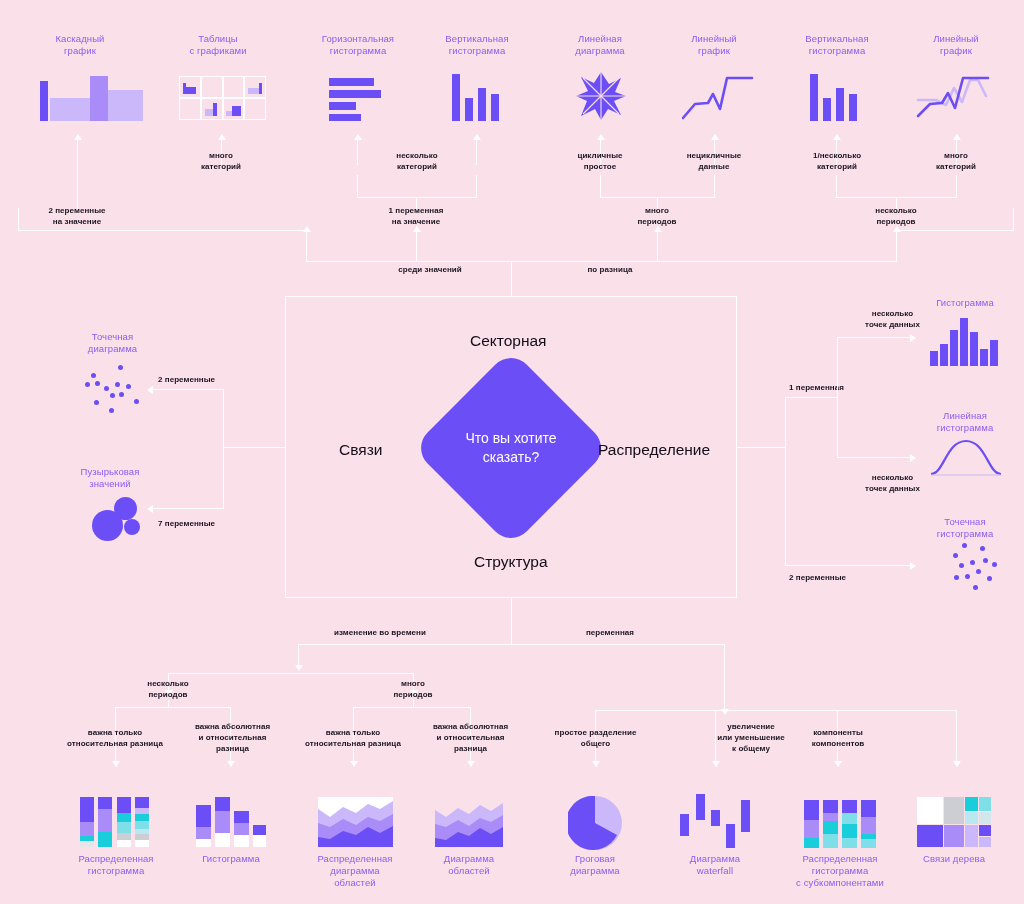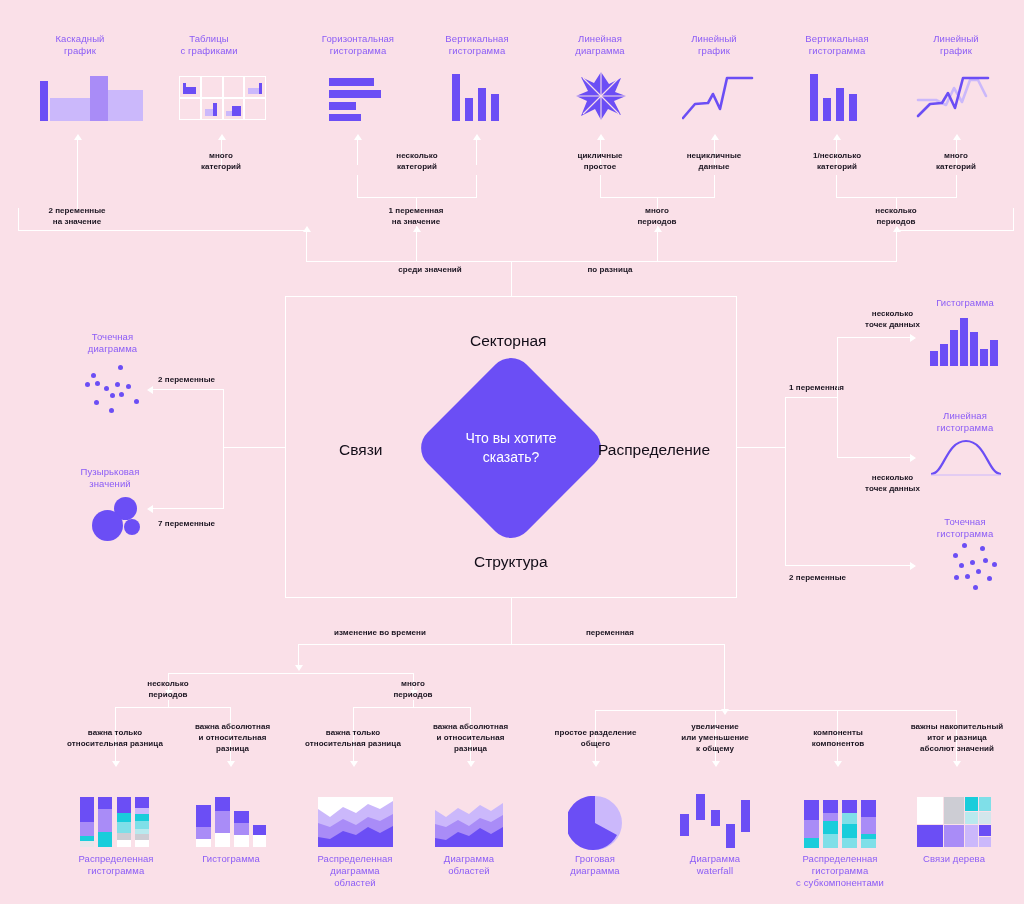--- a/index.html
+++ b/index.html
@@ -88,21 +88,21 @@
   .dot{position:absolute;border-radius:50%;background:#6b4ef5;}
   .gridcell{position:absolute;border:1px solid #fff;box-sizing:border-box;}
 </style>
 </head>
 <body style="background: rgb(250, 224, 232);">
 
 <div id="stage">
 
   <div class="chart-title" style="left:25px;top:33px;width:110px;">Каскадный
 график</div>
-  <div class="chart-title" style="left:154px;top:33px;width:110px;">Таблицы
+  <div class="chart-title" style="left:163px;top:33px;width:110px;">Таблицы
 с графиками</div>
   <div class="chart-title" style="left:303px;top:33px;width:110px;">Горизонтальная
 гистограмма</div>
   <div class="chart-title" style="left:422px;top:33px;width:110px;">Вертикальная
 гистограмма</div>
   <div class="chart-title" style="left:545px;top:33px;width:110px;">Линейная
 диаграмма</div>
   <div class="chart-title" style="left:659px;top:33px;width:110px;">Линейный
 график</div>
   <div class="chart-title" style="left:782px;top:33px;width:110px;">Вертикальная
@@ -421,28 +421,25 @@
   <div class="edge-label" style="left:180px;top:721px;width:105px;">важна абсолютная
 и относительная
 разница</div>
   <div class="edge-label" style="left:293px;top:727px;width:120px;">важна только
 относительная разница</div>
   <div class="edge-label" style="left:418px;top:721px;width:105px;">важна абсолютная
 и относительная
 разница</div>
   <div class="edge-label" style="left:538px;top:727px;width:115px;">простое разделение
 общего</div>
-  <div class="edge-label" style="left:660px;top:721px;width:110px;">увеличение
+  <div class="edge-label" style="left:696px;top:721px;width:110px;">увеличение
 или уменьшение
 к общему</div>
   <div class="edge-label" style="left:783px;top:727px;width:110px;">компоненты
 компонентов</div>
-  <div class="edge-label" style="left:896px;top:721px;width:122px;">важны накопительный
-итог и разница
-абсолют значений</div>
 
   <div class="glyph" style="left:80px;top:797px;width:72px;height:50px;">
     <div class="bar p1" style="left:0;top:0;width:14px;height:25px;"></div>
     <div class="bar p2" style="left:0;top:25px;width:14px;height:14px;"></div>
     <div class="bar tl" style="left:0;top:39px;width:14px;height:5px;"></div>
     <div class="bar gr2" style="left:0;top:44px;width:14px;height:6px;"></div>
 
     <div class="bar p1" style="left:18px;top:0;width:14px;height:12px;"></div>
     <div class="bar p2" style="left:18px;top:12px;width:14px;height:23px;"></div>
     <div class="bar tl" style="left:18px;top:35px;width:14px;height:15px;"></div>

